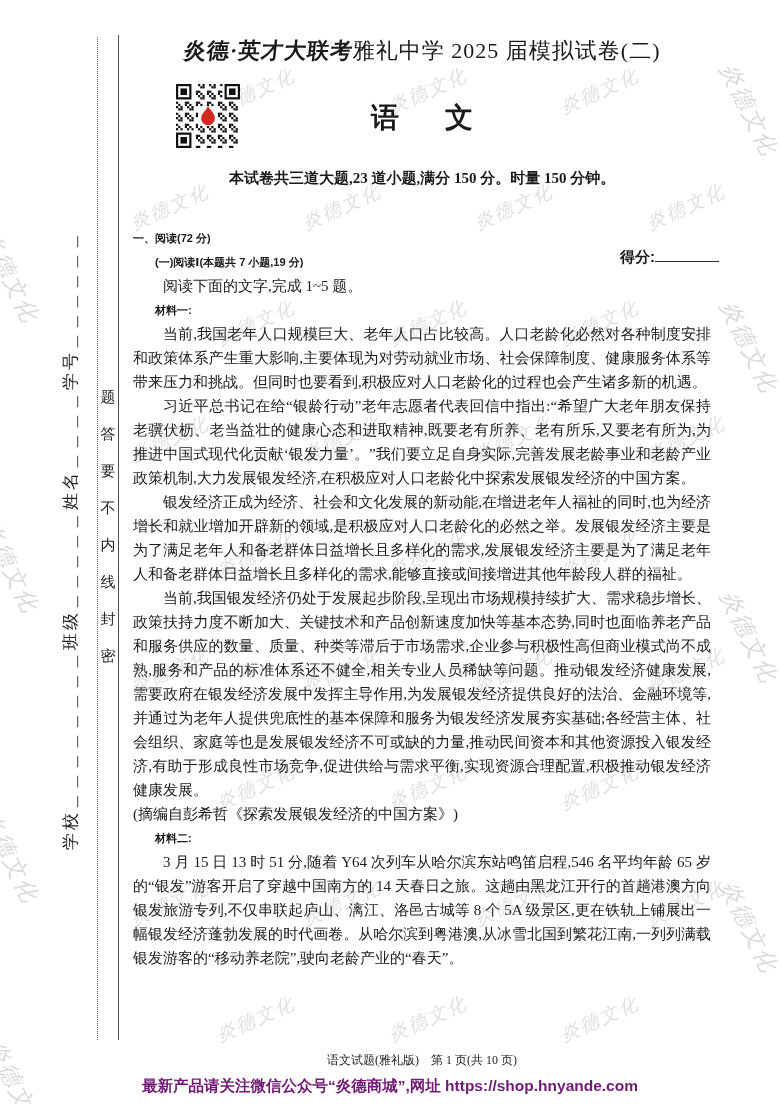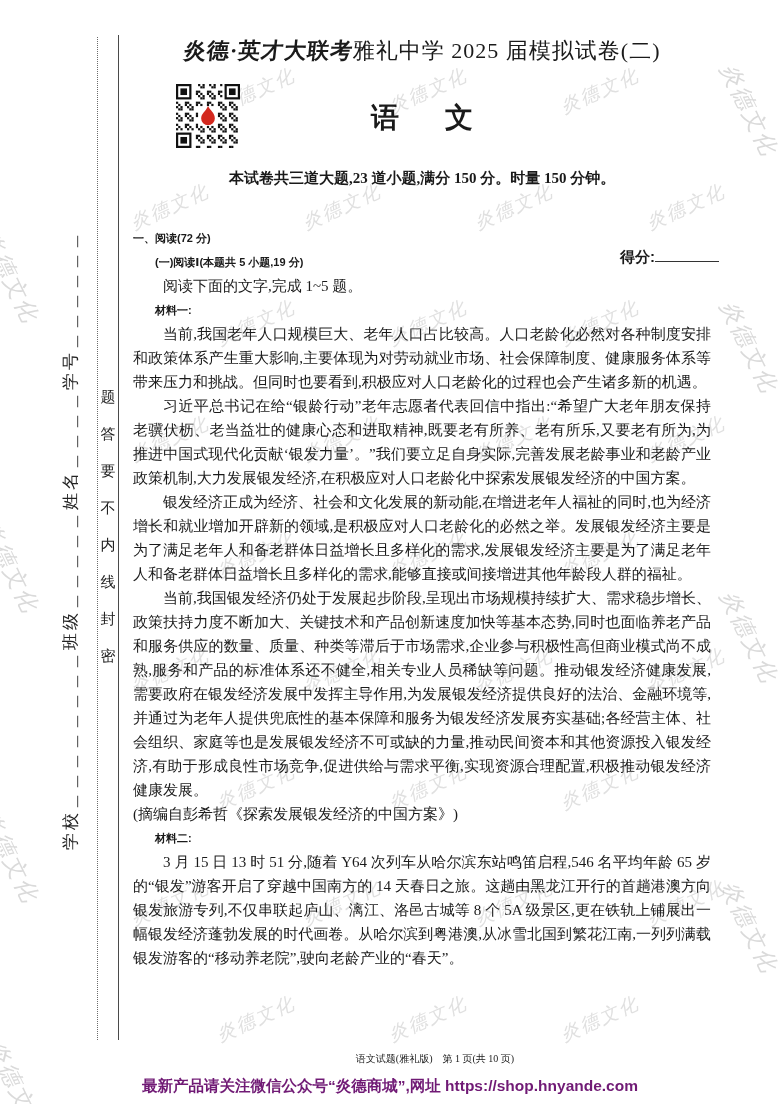--- a/index.html
+++ b/index.html
@@ -30,21 +30,21 @@
   .score-line{display:inline-block;width:64px;border-bottom:1px solid #333;height:14px;}
   
   .qr{position:absolute;left:176px;top:84px;width:64px;height:64px;z-index:4;}
   
   .content{position:absolute;left:133px;top:226px;width:578px;z-index:4;font-size:15px;line-height:24px;}
   .content p{margin:0;text-indent:2em;text-align:justify;}
   .h-bold{font-family:"Liberation Sans","DejaVu Sans",sans-serif;font-weight:bold;font-size:11px;}
   .indent2{padding-left:2em;}
   .src-line{text-align:right;margin:0;}
   
-  .foot-page{position:absolute;left:146px;top:1052px;width:578px;text-align:center;font-size:10px;z-index:4;}
+  .foot-page{position:absolute;left:133px;top:1052px;width:578px;text-align:center;font-size:12px;z-index:4;}
   .foot-red{position:absolute;left:60px;top:1076px;width:660px;text-align:center;font-size:15.5px;z-index:4;
             font-family:"Liberation Sans","DejaVu Sans",sans-serif;font-weight:bold;}
 </style>
 </head>
 <body>
 
 <div class="page">
 
   <div class="wm-layer">
       <span class="wm wm-inline" style="left: 214px; top: 78px;">炎德文化</span>
@@ -308,21 +308,21 @@
   </div>
 
   <div class="hdr exam-info" style="position:absolute;font-weight:bold;">本试卷共三道大题,23 道小题,满分 150 分。时量 150 分钟。</div>
 
   <div class="score">
     <span>得分:</span><span class="score-line"></span>
   </div>
 
   <div class="content">
     <div class="h-bold">一、阅读(72 分)</div>
-    <div class="h-bold indent2">(一)阅读Ⅰ(本题共 5 小题,19 分)</div>
+    <div class="h-bold indent2">(一)阅读Ⅰ(本题共 7 小题,19 分)</div>
     <div class="indent2">阅读下面的文字,完成 1~5 题。</div>
     <div class="h-bold indent2">材料一:</div>
     <p>当前,我国老年人口规模巨大、老年人口占比较高。人口老龄化必然对各种制度安排和政策体系产生重大影响,主要体现为对劳动就业市场、社会保障制度、健康服务体系等带来压力和挑战。但同时也要看到,积极应对人口老龄化的过程也会产生诸多新的机遇。</p>
     <p>习近平总书记在给“银龄行动”老年志愿者代表回信中指出:“希望广大老年朋友保持老骥伏枥、老当益壮的健康心态和进取精神,既要老有所养、老有所乐,又要老有所为,为推进中国式现代化贡献‘银发力量’。”我们要立足自身实际,完善发展老龄事业和老龄产业政策机制,大力发展银发经济,在积极应对人口老龄化中探索发展银发经济的中国方案。</p>
     <p>银发经济正成为经济、社会和文化发展的新动能,在增进老年人福祉的同时,也为经济增长和就业增加开辟新的领域,是积极应对人口老龄化的必然之举。发展银发经济主要是为了满足老年人和备老群体日益增长且多样化的需求,发展银发经济主要是为了满足老年人和备老群体日益增长且多样化的需求,能够直接或间接增进其他年龄段人群的福祉。</p>
     <p>当前,我国银发经济仍处于发展起步阶段,呈现出市场规模持续扩大、需求稳步增长、政策扶持力度不断加大、关键技术和产品创新速度加快等基本态势,同时也面临养老产品和服务供应的数量、质量、种类等滞后于市场需求,企业参与积极性高但商业模式尚不成熟,服务和产品的标准体系还不健全,相关专业人员稀缺等问题。推动银发经济健康发展,需要政府在银发经济发展中发挥主导作用,为发展银发经济提供良好的法治、金融环境等,并通过为老年人提供兜底性的基本保障和服务为银发经济发展夯实基础;各经营主体、社会组织、家庭等也是发展银发经济不可或缺的力量,推动民间资本和其他资源投入银发经济,有助于形成良性市场竞争,促进供给与需求平衡,实现资源合理配置,积极推动银发经济健康发展。</p>
     <p class="src-line" style="text-indent:0;">(摘编自彭希哲《探索发展银发经济的中国方案》)</p>
     <div class="h-bold indent2">材料二:</div>
     <p>3 月 15 日 13 时 51 分,随着 Y64 次列车从哈尔滨东站鸣笛启程,546 名平均年龄 65 岁的“银发”游客开启了穿越中国南方的 14 天春日之旅。这趟由黑龙江开行的首趟港澳方向银发旅游专列,不仅串联起庐山、漓江、洛邑古城等 8 个 5A 级景区,更在铁轨上铺展出一幅银发经济蓬勃发展的时代画卷。从哈尔滨到粤港澳,从冰雪北国到繁花江南,一列列满载银发游客的“移动养老院”,驶向老龄产业的“春天”。</p>
   </div>

